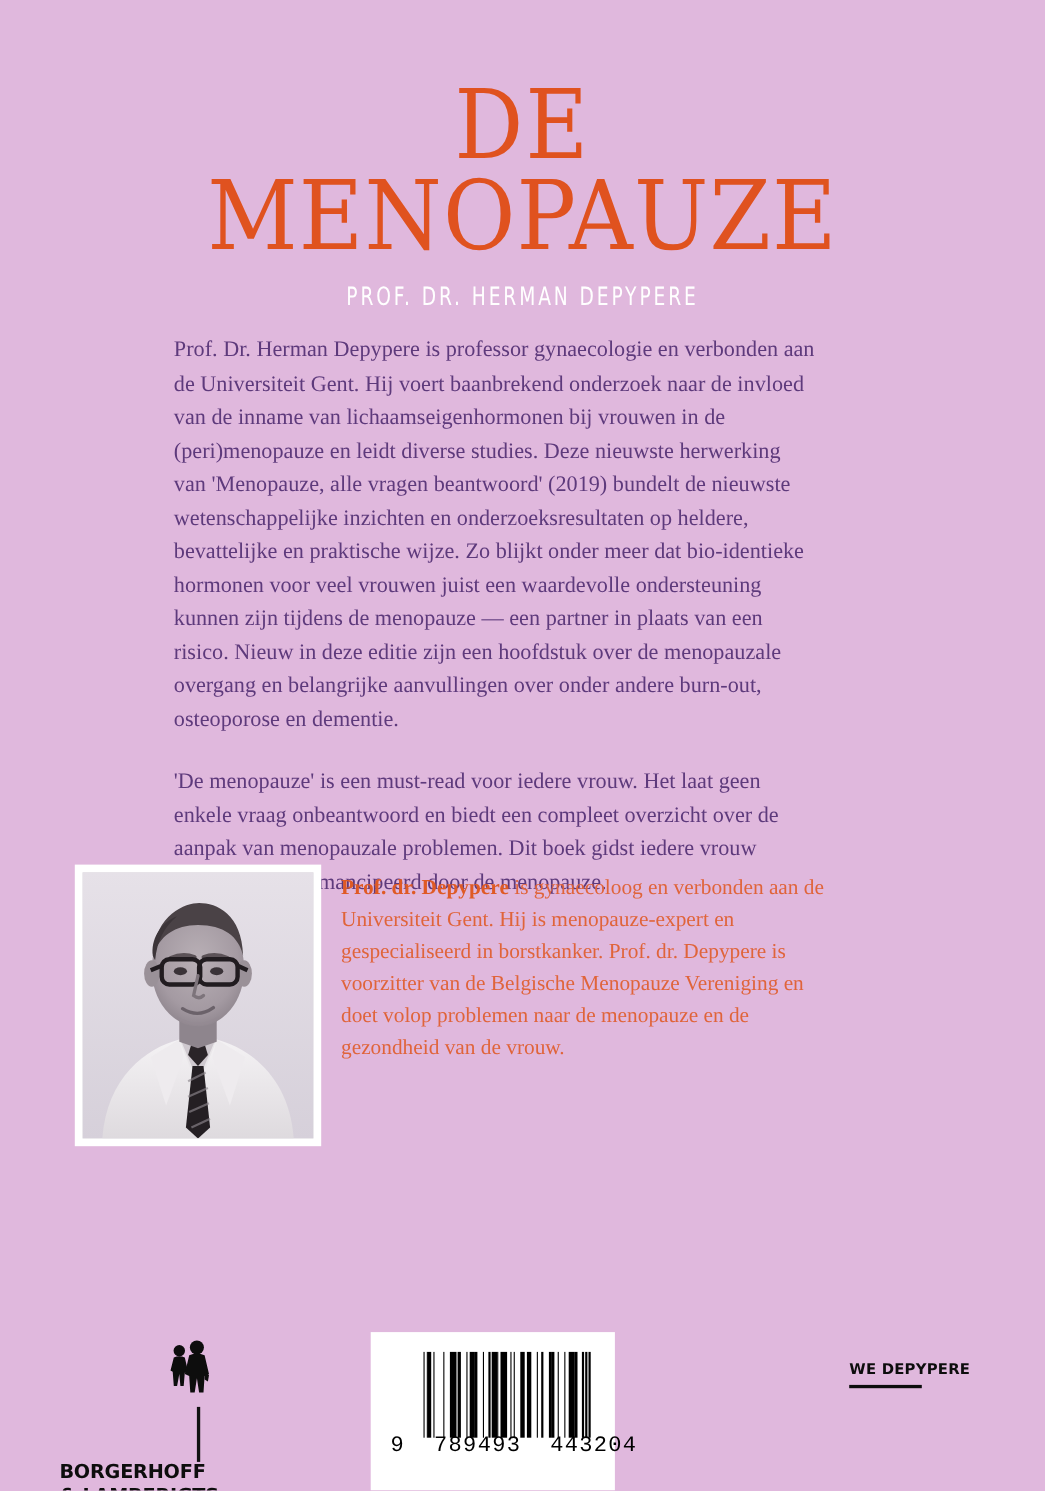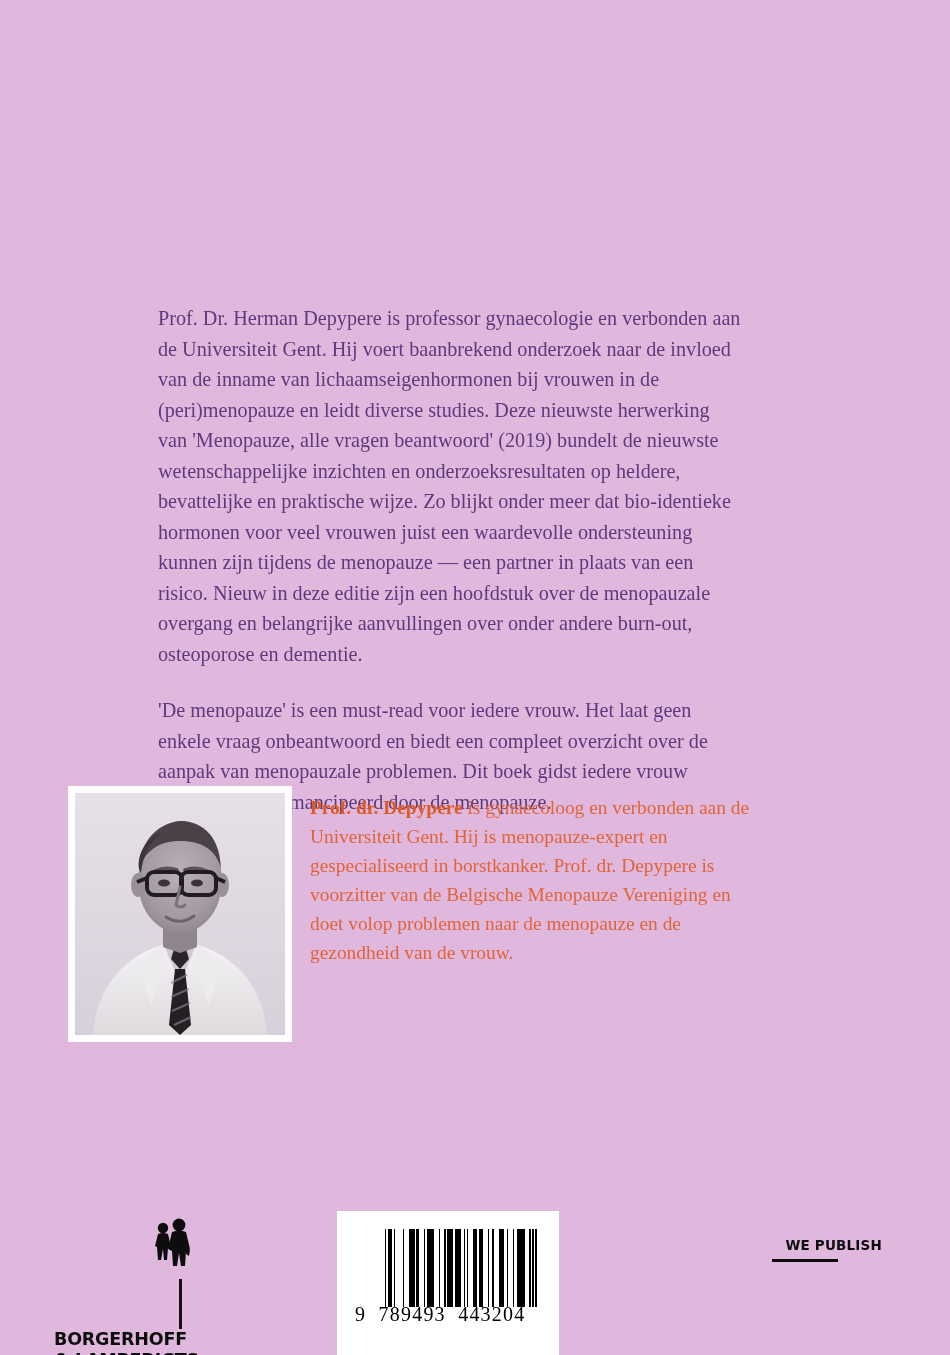--- a/index.html
+++ b/index.html
@@ -159,21 +159,21 @@
   .barcode-bars i {
     display: block;
     background: #000;
     height: 100%;
   }
   .barcode-digits {
     position: absolute;
     top: 92px;
     left: 18px;
     width: 190px;
-    font-family: Liberation Serif, serif;
+    font-family: Liberation Mono, monospace;
     font-size: 20px;
     letter-spacing: 1.2px;
     color: #000;
     white-space: pre;
   }
 
   .web-block {
     position: absolute;
     right: 68px;
     top: 1237px;
@@ -200,20 +200,25 @@
     margin-top: 6px;
     margin-left: auto;
     margin-right: 44px;
   }
 </style>
 </head>
 <body>
 
 <div class="cover">
 
+  <div class="title-block">
+    <div class="title-line1">DE</div>
+    <div class="title-line2">MENOPAUZE</div>
+    <div class="subtitle">PROF. DR. HERMAN DEPYPERE</div>
+  </div>
 
   <div class="body-copy">
     <p>Prof. Dr. Herman Depypere is professor gynaecologie en verbonden aan de Universiteit Gent. Hij voert baanbrekend onderzoek naar de invloed van de inname van lichaamseigenhormonen bij vrouwen in de (peri)menopauze en leidt diverse studies. Deze nieuwste herwerking van 'Menopauze, alle vragen beantwoord' (2019) bundelt de nieuwste wetenschappelijke inzichten en onderzoeksresultaten op heldere, bevattelijke en praktische wijze. Zo blijkt onder meer dat bio-identieke hormonen voor veel vrouwen juist een waardevolle ondersteuning kunnen zijn tijdens de menopauze — een partner in plaats van een risico. Nieuw in deze editie zijn een hoofdstuk over de menopauzale overgang en belangrijke aanvullingen over onder andere burn-out, osteoporose en dementie.</p>
     <p>'De menopauze' is een must-read voor iedere vrouw. Het laat geen enkele vraag onbeantwoord en biedt een compleet overzicht over de aanpak van menopauzale problemen. Dit boek gidst iedere vrouw zelfzeker en geëmancipeerd door de menopauze.</p>
   </div>
 
   <div class="author-photo">
     <div class="photo-inner">
       <svg viewBox="0 0 210 242" preserveAspectRatio="xMidYMid slice">
         <defs>
@@ -369,17 +374,17 @@
         <i style="width:1.49px;background:#000"></i>
         <i style="width:1.49px;background:transparent"></i>
         <i style="width:1.49px;background:#000"></i>
         <i style="width:1.49px;background:transparent"></i>
         <i style="width:1.49px;background:#000"></i>
       </div>
     <div class="barcode-digits">9  789493  443204</div>
   </div>
 
   <div class="web-block">
-    <div class="we-publish">WE PUBLISH</div>
+    <div class="we-publish">WE DEPYPERE</div>
     <div class="web-rule"></div>
   </div>
 
 </div>
 
 </body></html>

